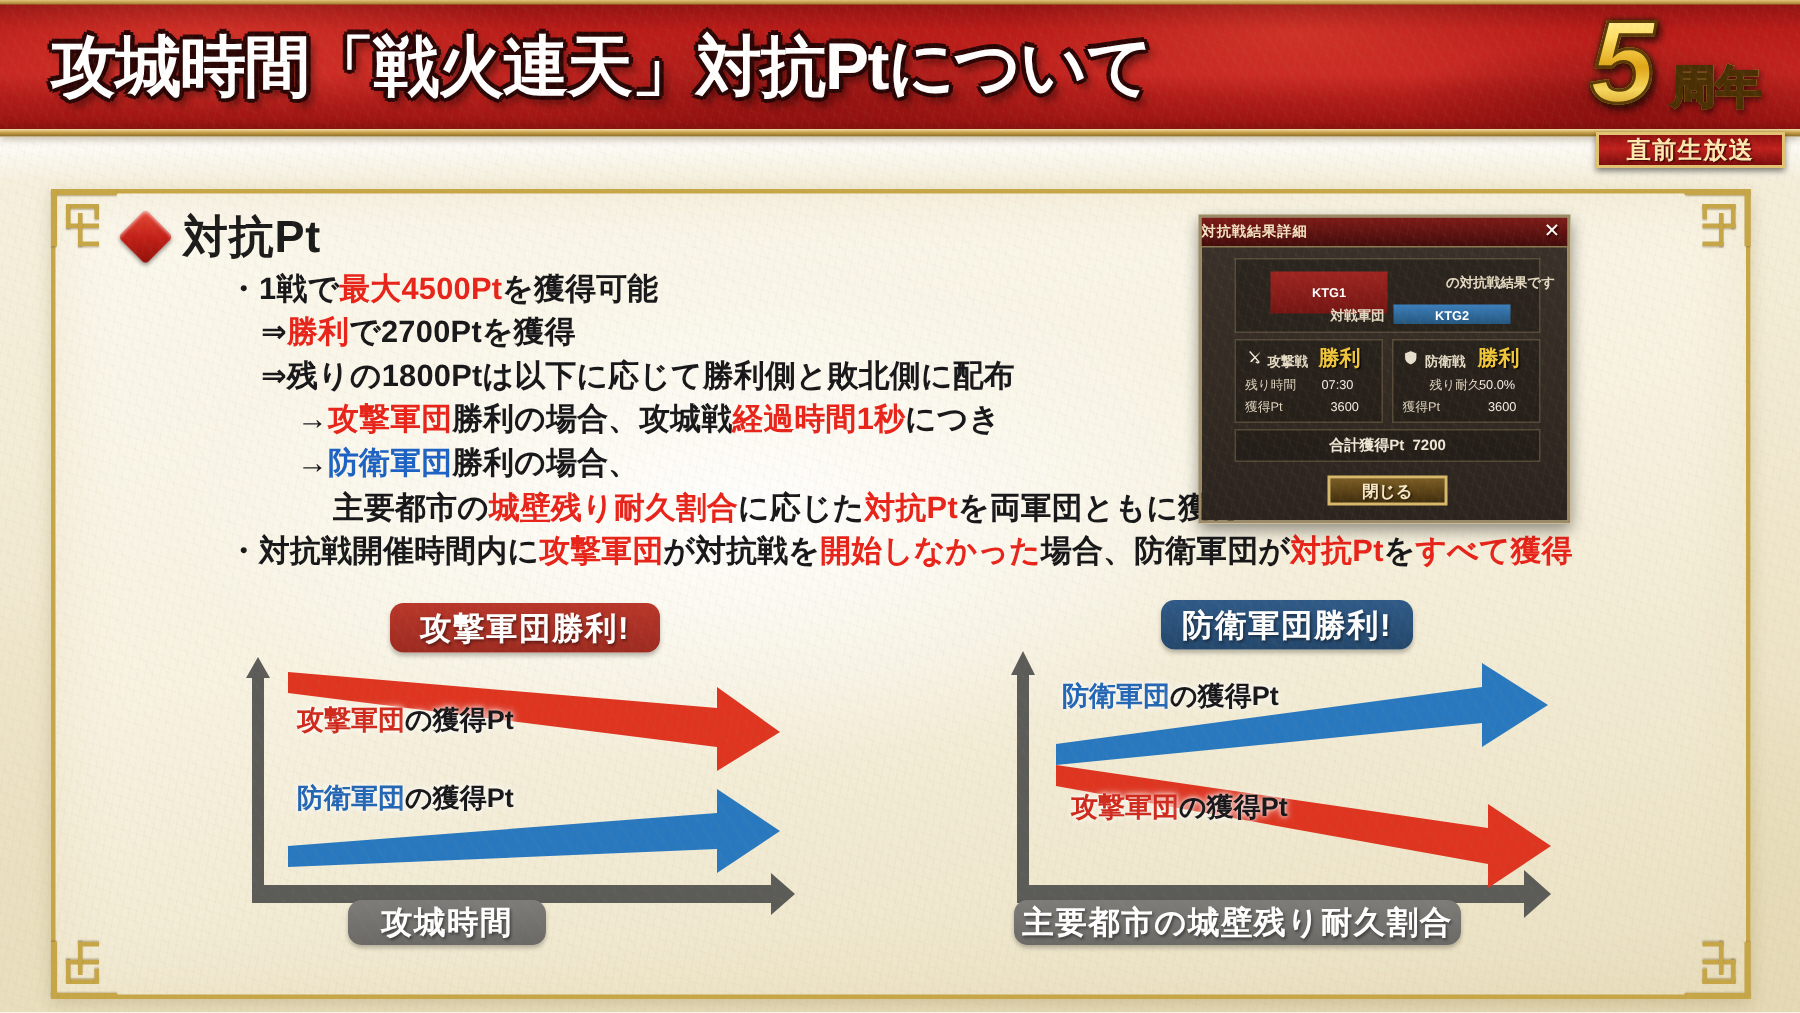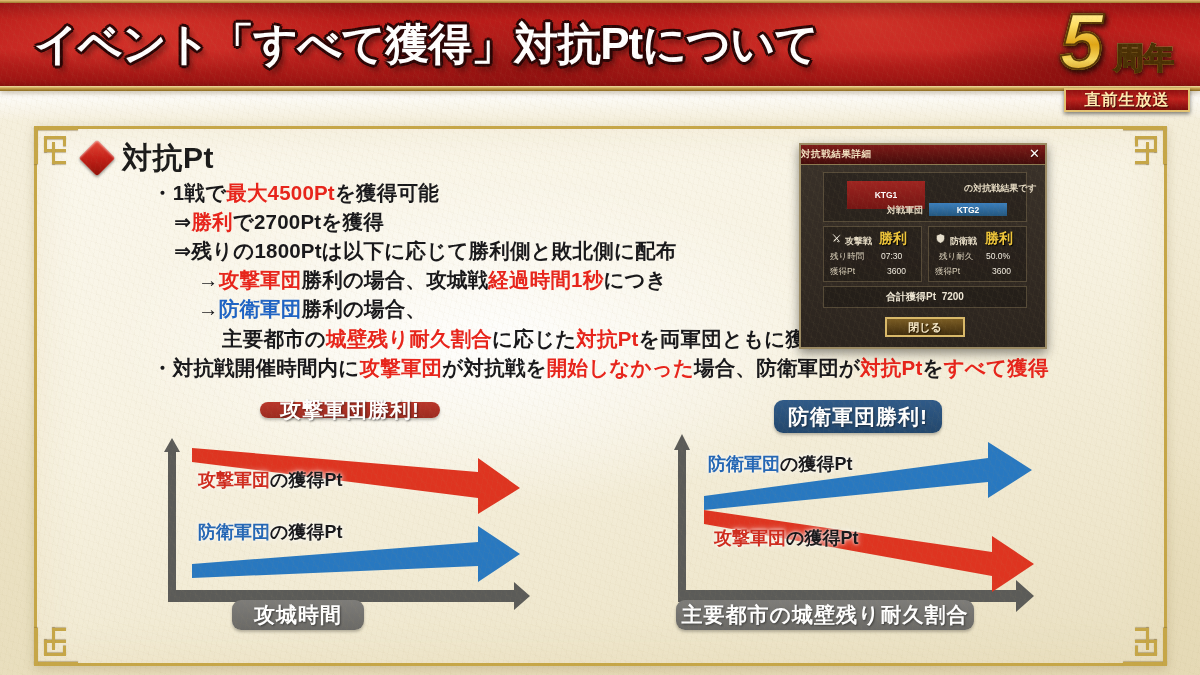--- a/index.html
+++ b/index.html
@@ -196,41 +196,41 @@
   .chart.right { left: 648px; top: 400px; width: 420px; height: 234px; }
 
   .pill {
     position: absolute; border-radius: 9px; display: flex; align-items: center; justify-content: center;
     box-shadow: 0 2px 3px rgba(0,0,0,.25);
   }
   .pill span {
     font-size: 21px; font-weight: bold; color: #ffffff; letter-spacing: 1px;
     text-shadow: 1px 1px 2px rgba(0,0,0,.45);
   }
-  .pill.title-red { left: 112px; top: 0px; width: 180px; height: 16px; background: linear-gradient(180deg,#b9362a,#9c2a20); }
+  .pill.title-red { left: 112px; top: 0px; width: 180px; height: 33px; background: linear-gradient(180deg,#b9362a,#9c2a20); }
   .pill.title-blue { left: 126px; top: 0px; width: 168px; height: 33px; background: linear-gradient(180deg,#2f5a88,#23476c); }
   .pill.axis-grey { background: linear-gradient(180deg,#7d7c79,#6a6966); }
   .pill.ax-left { left: 84px; top: 198px; width: 132px; height: 30px; }
   .pill.ax-right { left: 28px; top: 200px; width: 298px; height: 30px; }
 
   .label-line { position: absolute; font-size: 18px; font-weight: bold; color: #17171a; white-space: nowrap;
     text-shadow: 0 0 3px rgba(255,255,255,.9), 0 0 6px rgba(255,255,255,.8); }
   .label-line .r { color: #cf2a1d; }
   .label-line .b { color: #2366b5; }
 </style>
 </head>
 <body>
 
 <div id="stage">
 
   <div class="banner"></div>
   <div class="banner-edge-top"></div>
   <div class="banner-edge"></div>
   <div class="banner-underglow"></div>
-  <div class="banner-title">イベント「すべて獲得」対抗Ptについて</div>
+  <div class="banner-title">攻城時間「戦火連天」対抗Ptについて</div>
 
   <div class="anniv">
     <div class="anniv-five">5</div>
     <div class="anniv-sh">周年</div>
     <div class="anniv-live">
       <span>直前生放送</span>
     </div>
   </div>
 
   <div class="frame">
@@ -316,21 +316,21 @@
     <div class="pan-val" style="left:80px;top:106px">07:30</div>
     <div class="pan-row" style="left:29px;top:121px">獲得Pt</div>
     <div class="pan-val" style="left:86px;top:121px">3600</div>
 
     <div class="dlg-sec sec-c"></div>
     <svg class="ico-shield" style="left:134px;top:88px" viewBox="0 0 16 16">
       <path d="M8 1 L14 3.5 V8 C14 11.5 11 14 8 15 C5 14 2 11.5 2 8 V3.5 Z" fill="#e8e0cf" stroke="#2a241c" stroke-width="1"></path>
     </svg>
     <div class="pan-head" style="left:149px;top:90px">防衛戦</div>
     <div class="pan-win" style="left:184px;top:85px">勝利</div>
-    <div class="pan-row" style="left:138px;top:106px">残り耐久</div>
+    <div class="pan-row" style="left:152px;top:106px">残り耐久</div>
     <div class="pan-val" style="left:185px;top:106px">50.0%</div>
     <div class="pan-row" style="left:134px;top:121px">獲得Pt</div>
     <div class="pan-val" style="left:191px;top:121px">3600</div>
 
     <div class="dlg-sec sec-d"></div>
     <div class="dlg-total">
       <span>合計獲得Pt</span>&nbsp;
       <span>7200</span>
     </div>
     <div class="dlg-btn">

